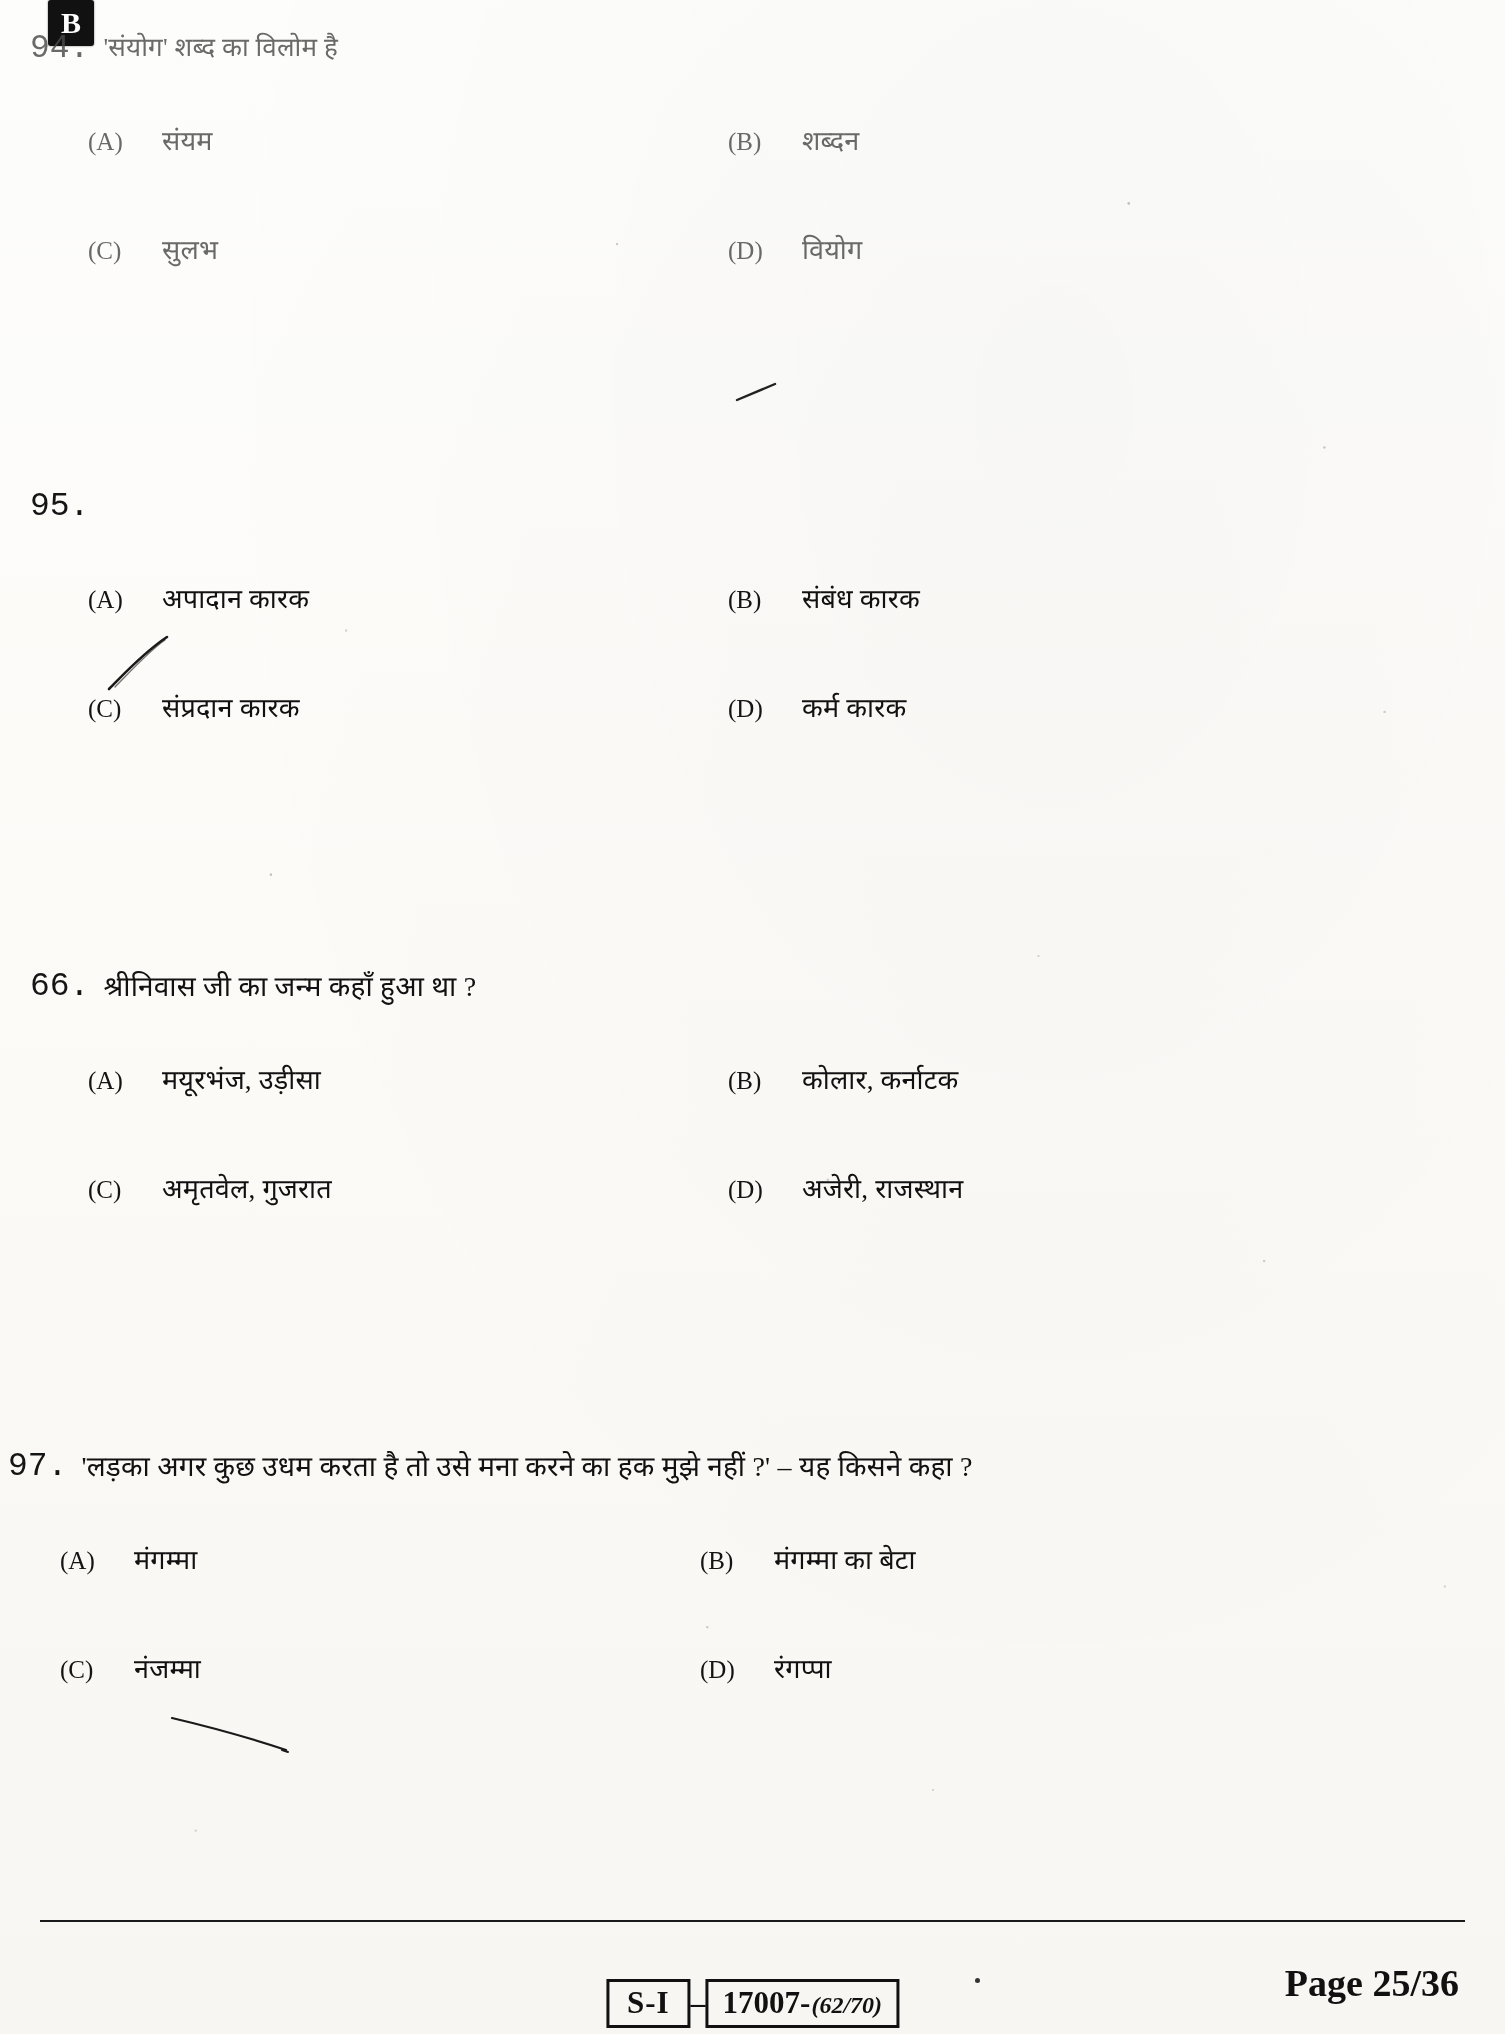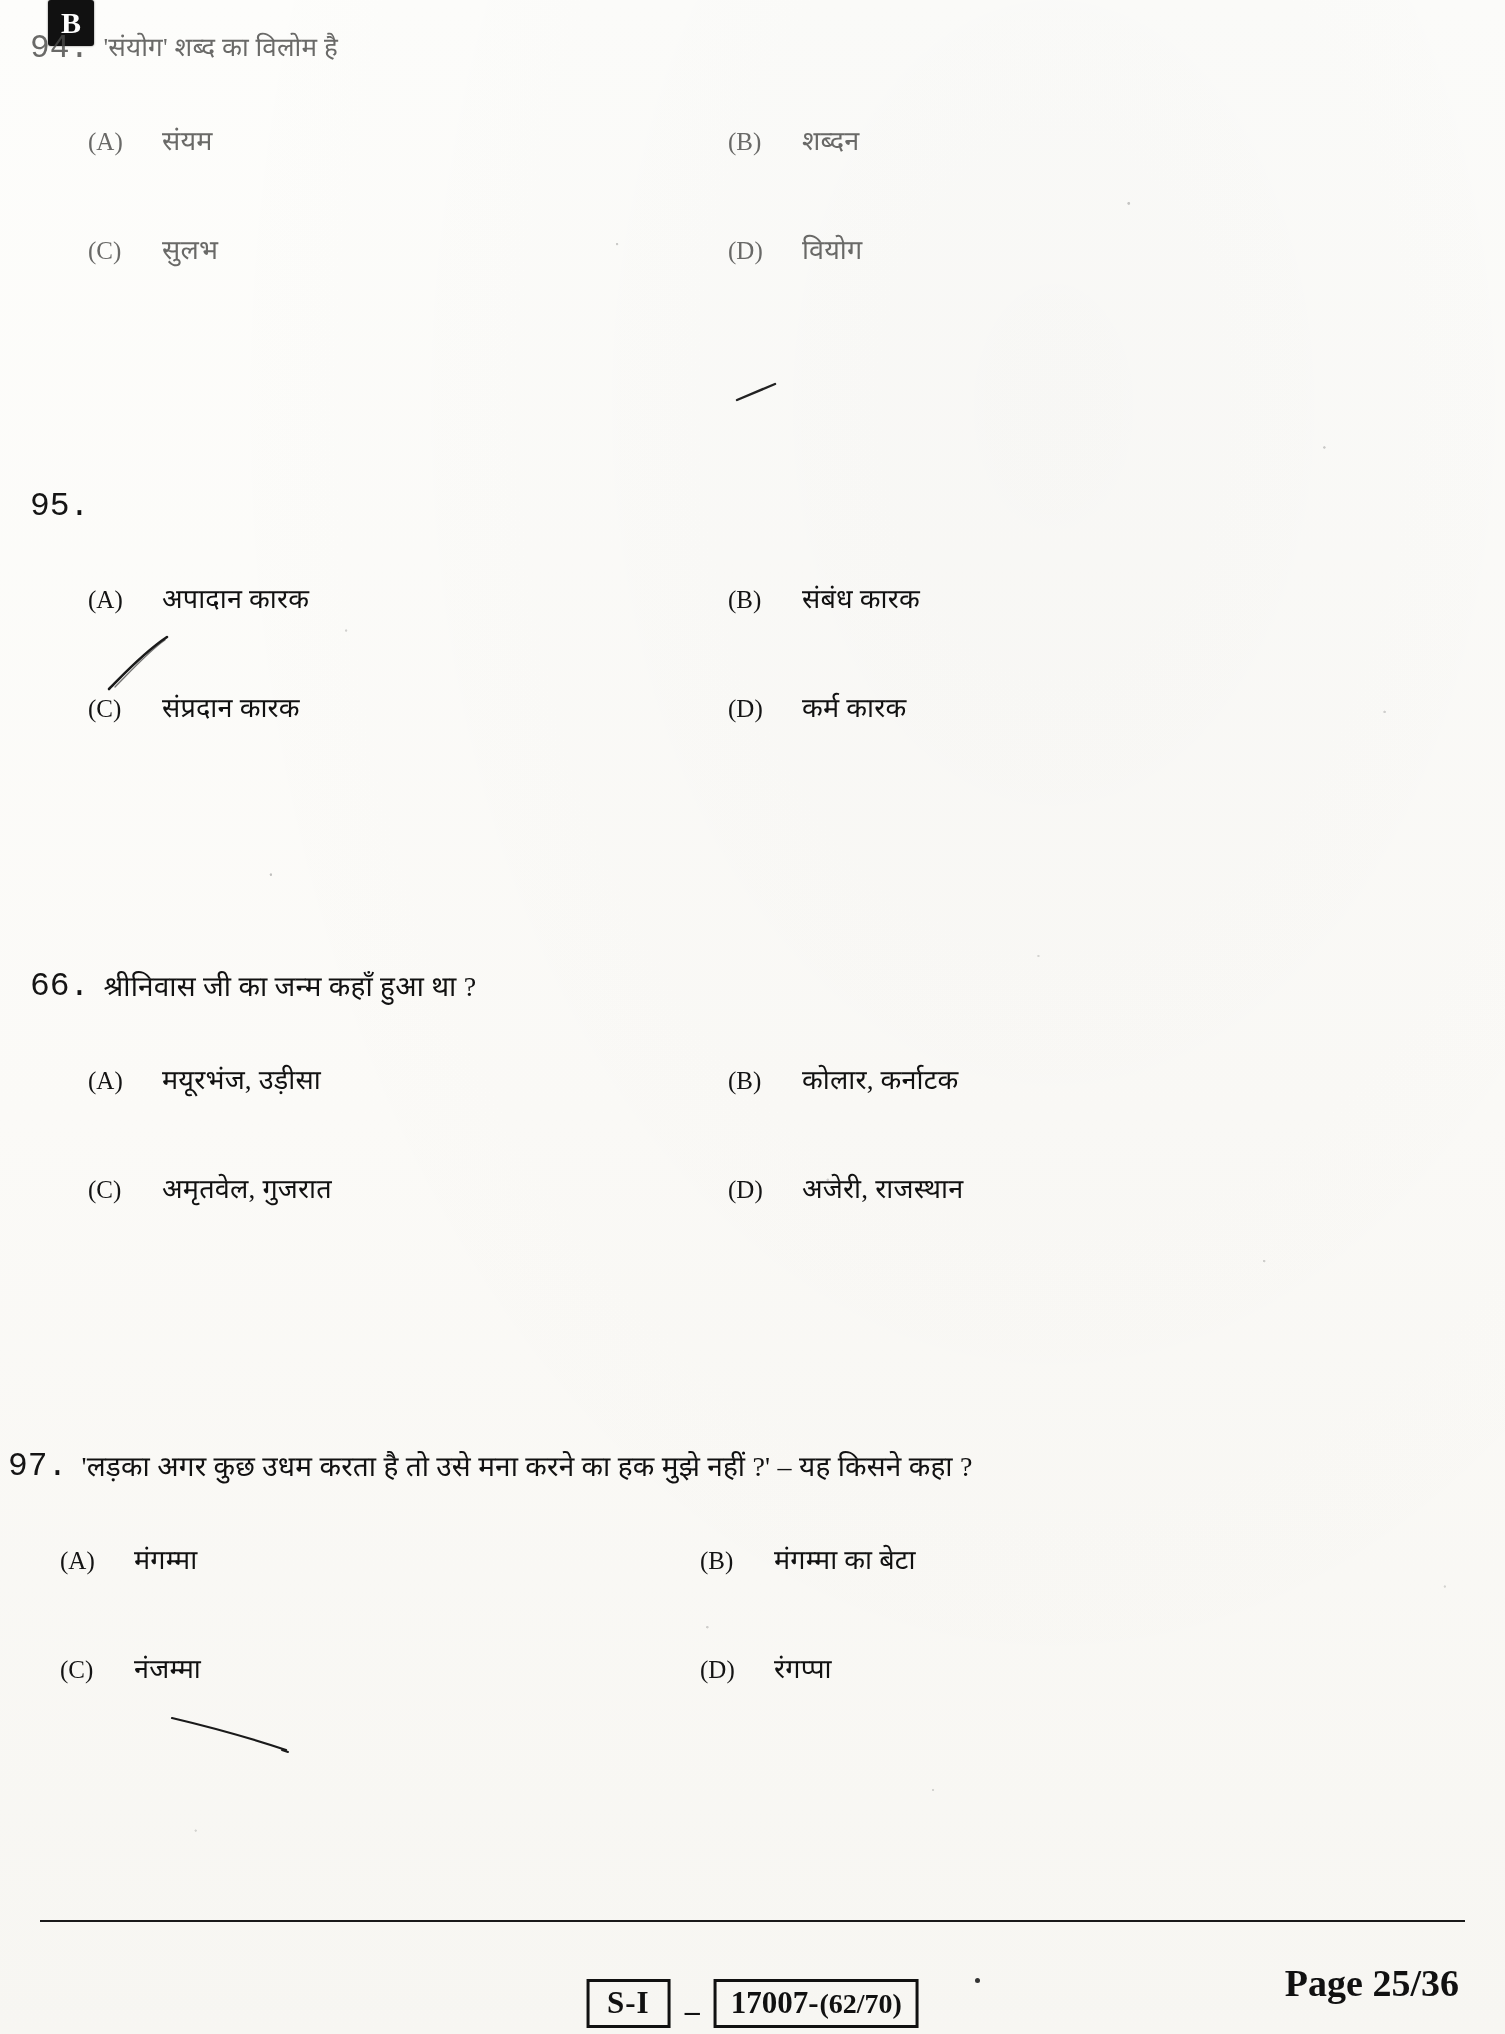--- a/index.html
+++ b/index.html
@@ -164,22 +164,21 @@
     top: 1948px;
     height: 70px;
     display: flex;
     align-items: center;
   }
   .footer-center {
     position: absolute;
     left: 50%;
     transform: translateX(-50%);
     display: flex;
-    align-items: flex-end;
-    gap: 14px;
+    align-items: center;
     margin-top: 40px;
   }
   .box {
     border: 3px solid #111;
     padding: 5px 18px 7px 18px;
     font-size: 31px;
     font-weight: bold;
     font-family: "Liberation Serif", serif;
     letter-spacing: 1px;
     line-height: 1;
@@ -193,22 +192,23 @@
     padding: 5px 14px 7px 14px;
     font-size: 31px;
     font-weight: bold;
     font-family: "Liberation Serif", serif;
     line-height: 1;
     display: flex;
     align-items: baseline;
     gap: 1px;
   }
   .code-sub {
-    font-size: 28px;
-    font-weight: bold;
+    font-size: 24px;
+    font-weight: bold;
+    font-style: italic;
   }
   .page-no {
     position: absolute;
     right: 46px;
     font-size: 38px;
     font-weight: bold;
     font-family: "Liberation Serif", serif;
   }
   .footer-dot {
     position: absolute;

